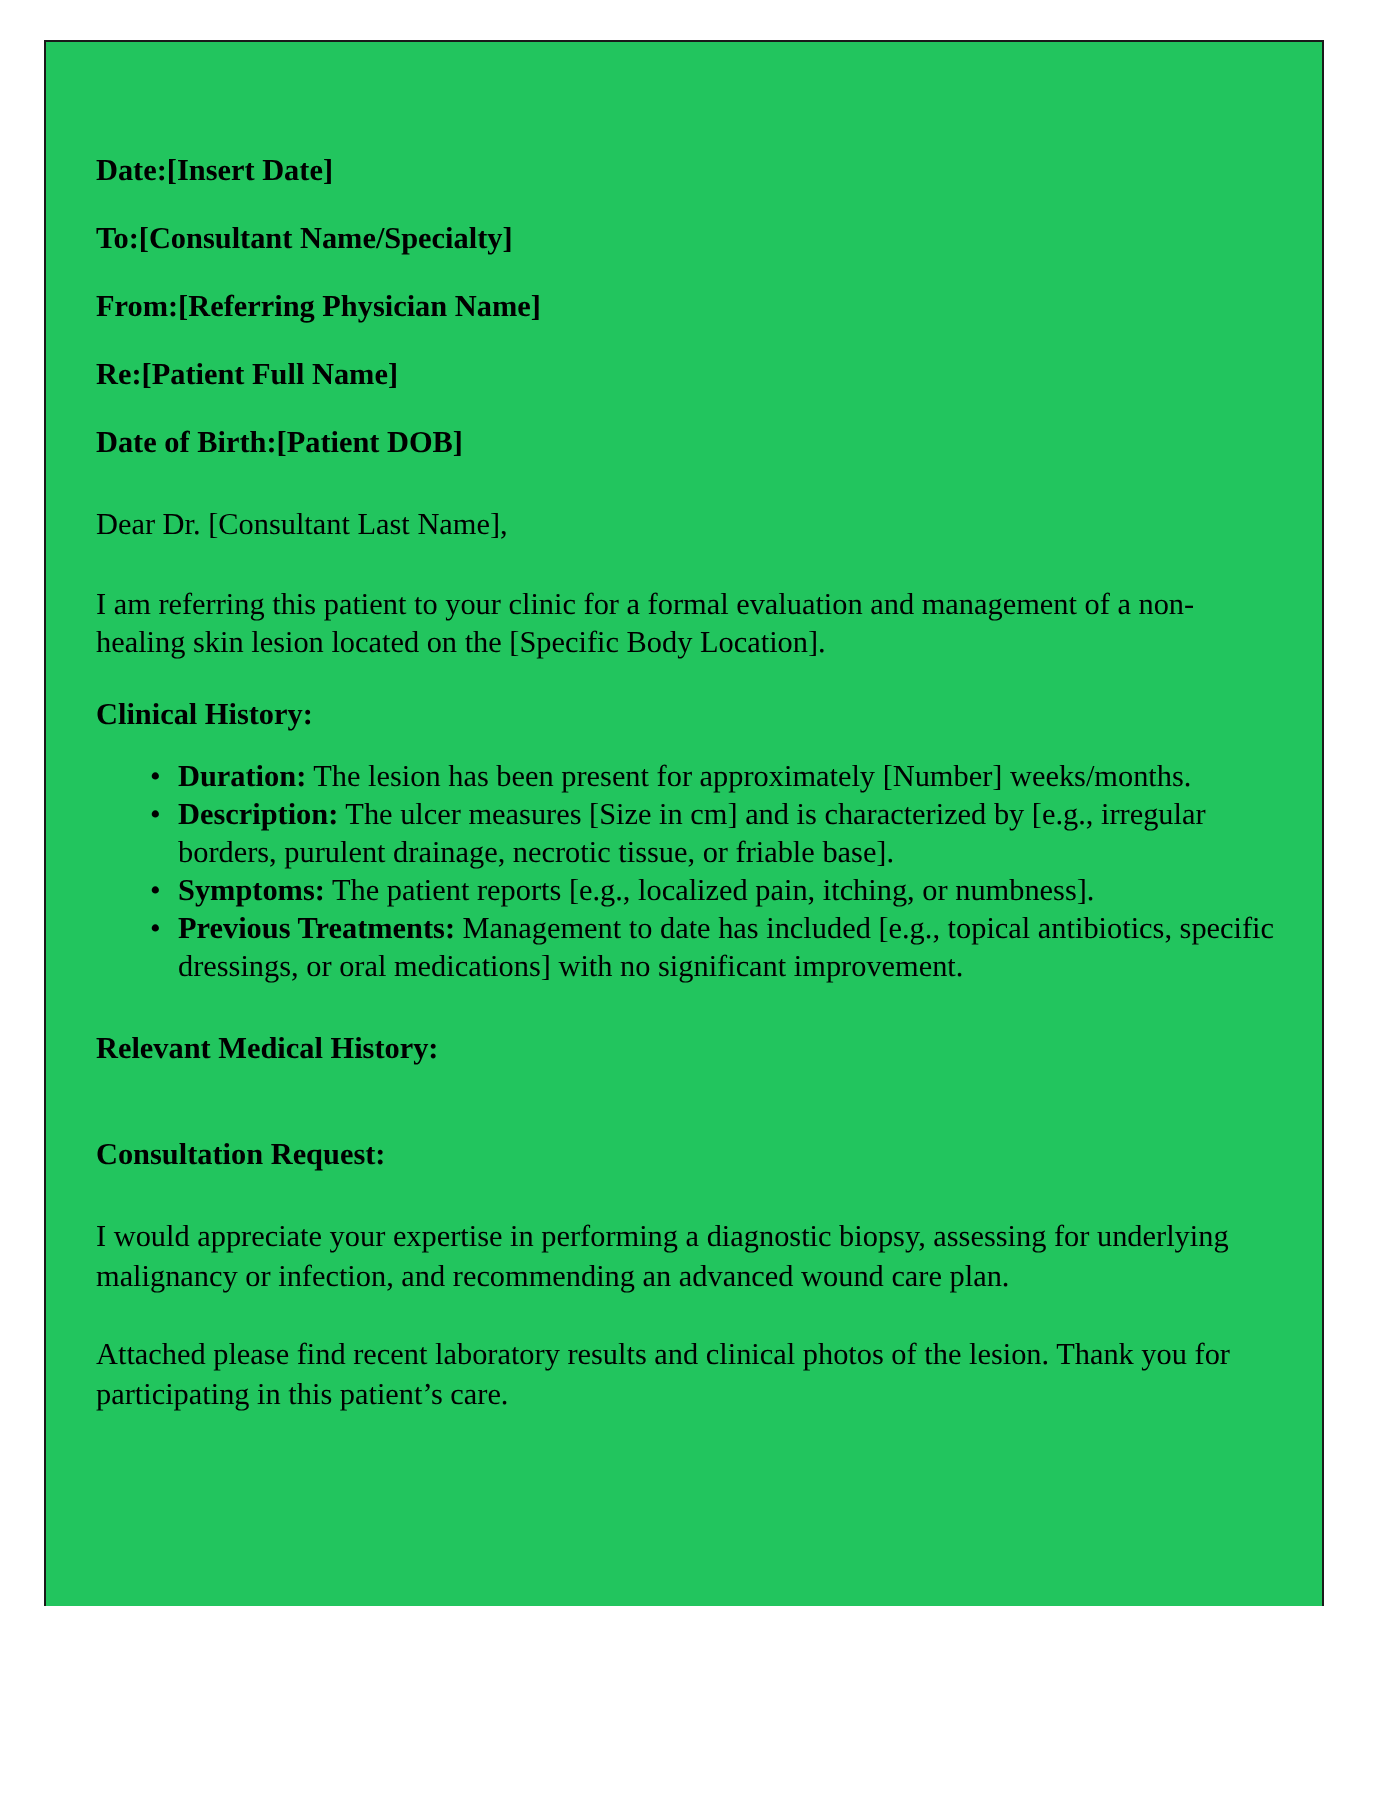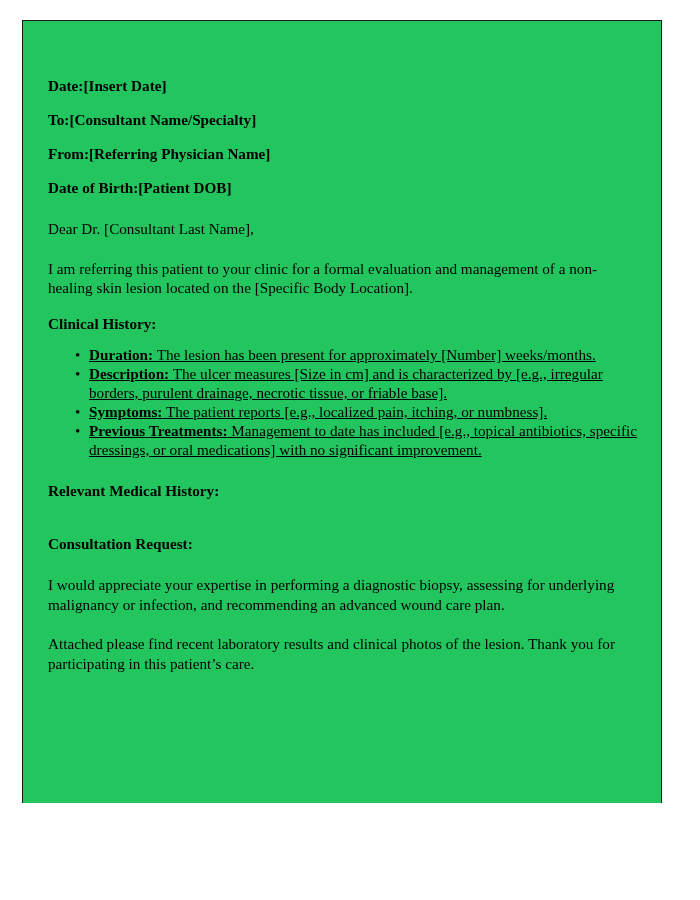--- a/index.html
+++ b/index.html
@@ -78,21 +78,20 @@
     list-style: none;
     margin: 0;
     padding: 0;
   }
   ul.bullets > li {
     position: relative;
     font-size: 15.2px;
     line-height: 19px;
     padding-left: 41px;     
     margin: 0;
-    text-decoration: underline;
   }
   ul.bullets > li::before {
     content: "\2022";
     position: absolute;
     left: 27px;             
     top: 0;
     font-size: 15.2px;
     line-height: 19px;
   }
   ul.bullets > li .lead {
@@ -119,20 +118,24 @@
         <span class="k">Date:</span>
         <span class="v">[Insert Date]</span>
       </div>
       <div class="meta-line">
         <span class="k">To:</span>
         <span class="v">[Consultant Name/Specialty]</span>
       </div>
       <div class="meta-line">
         <span class="k">From:</span>
         <span class="v">[Referring Physician Name]</span>
+      </div>
+      <div class="meta-line">
+        <span class="k">Re:</span>
+        <span class="v">[Patient Full Name]</span>
       </div>
       <div class="meta-line">
         <span class="k">Date of Birth:</span>
         <span class="v">[Patient DOB]</span>
       </div>
     </div>
 
     <div class="sp-24"></div>
 
     <p class="para">Dear Dr. [Consultant Last Name],</p>

